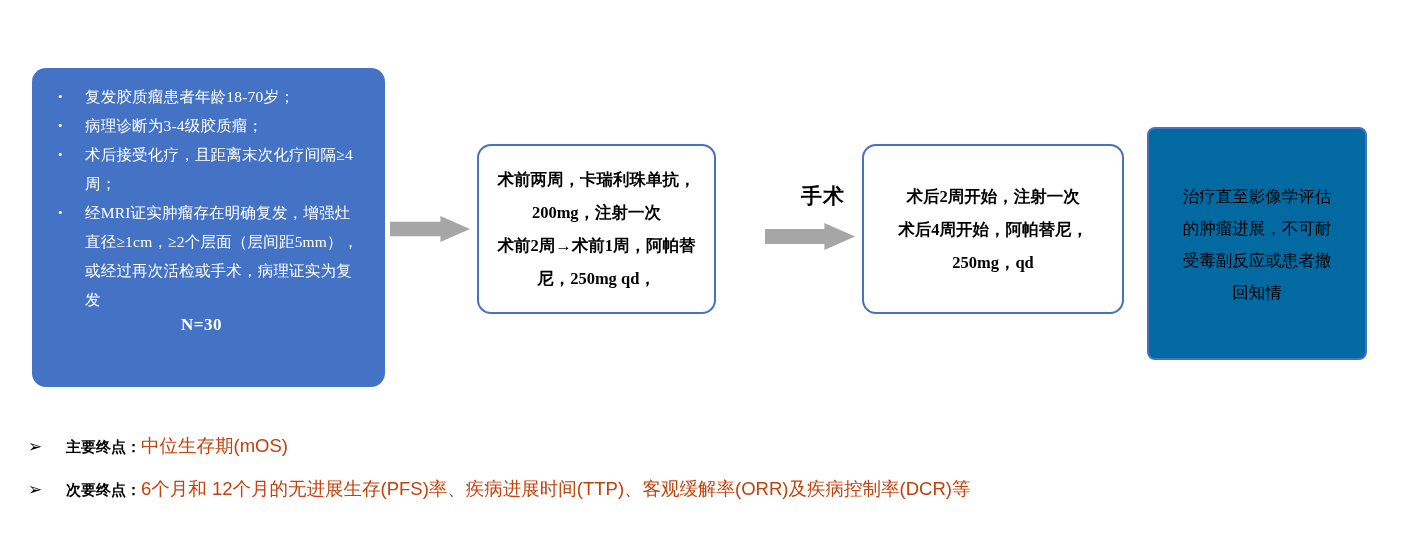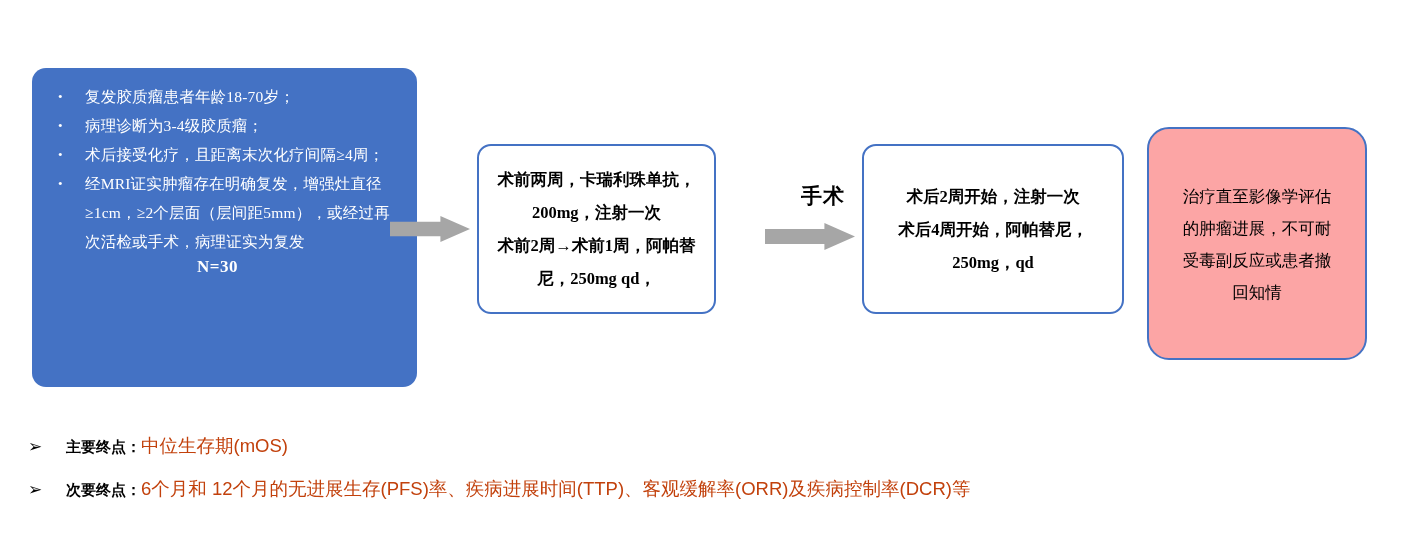--- a/index.html
+++ b/index.html
@@ -13,21 +13,21 @@
     position: relative;
     font-family: "Liberation Sans", sans-serif;
     overflow: hidden;
   }
 
   
   #eligibility-box {
     position: absolute;
     left: 32px;
     top: 68px;
-    width: 385px;
+    width: 353px;
     height: 319px;
     background: #4472C4;
     border-radius: 14px;
     box-sizing: border-box;
     padding: 14px 24px 10px 10px;
   }
   .crit-list {
     list-style: none;
     margin: 0;
     padding: 0;
@@ -86,23 +86,23 @@
   }
   #preop-box   { left: 477px; top: 144px; width: 239px; height: 170px; }
   #postop-box  { left: 862px; top: 144px; width: 262px; height: 170px; }
 
   #maintenance-box {
     position: absolute;
     left: 1147px;
     top: 127px;
     width: 220px;
     height: 233px;
-    background: #fca5a5;
+    background: #0369a1;
     border: 2px solid #4472C4;
-    border-radius: 22px;
+    border-radius: 8px;
     box-sizing: border-box;
     display: flex;
     align-items: center;
     justify-content: center;
     padding: 8px 28px;
   }
   #maintenance-text {
     font-family: "Liberation Sans", sans-serif;
     font-size: 16.5px;
     color: #000000;

